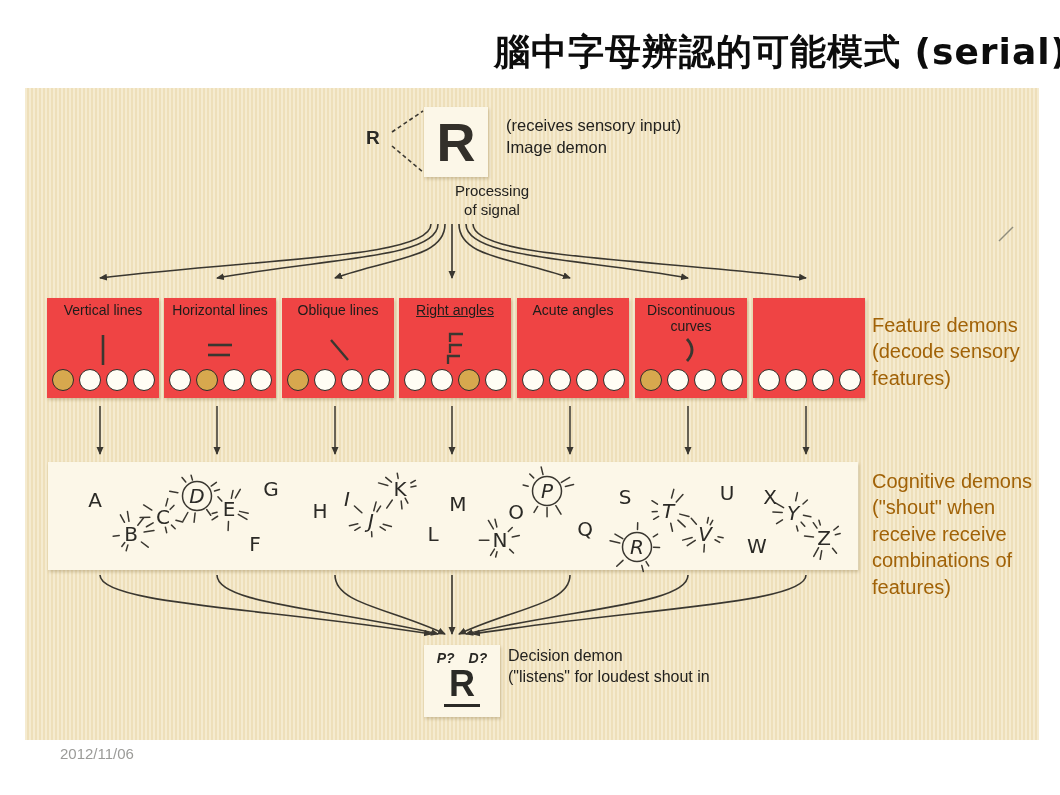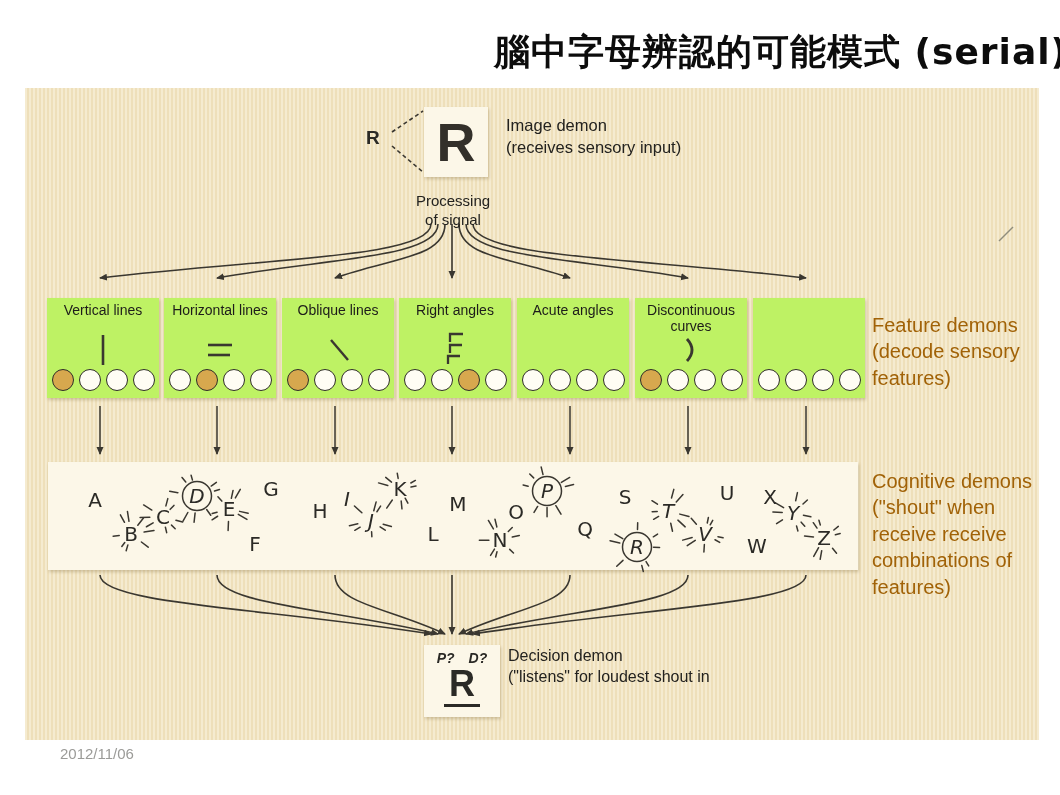--- a/index.html
+++ b/index.html
@@ -22,23 +22,23 @@
   #overlay{position:absolute;left:0;top:0;z-index:2;pointer-events:none;}
   .whitebox{
     position:absolute;background:#fcf7e8;z-index:1;
     box-shadow:1px 2px 3px rgba(110,85,35,.28);
   }
   .imgbox{left:424px;top:107px;width:64px;height:70px;display:flex;align-items:center;justify-content:center;}
   .imgbox span{font-size:54px;font-weight:bold;color:#33302a;line-height:1;}
   .smallR{position:absolute;left:366px;top:127px;font-size:19px;font-weight:bold;z-index:3;color:#2b2a26;}
   .imglabel{position:absolute;left:506px;top:114px;font-size:16.5px;line-height:1.35;z-index:3;}
   .imglabel div{white-space:nowrap;}
-  .processing{position:absolute;left:398px;top:192px;width:110px;text-align:center;font-size:15px;line-height:1.25;z-index:3;}
+  .processing{position:absolute;left:398px;top:182px;width:110px;text-align:center;font-size:15px;line-height:1.25;z-index:3;padding-left:39px;}
   .fbox{
-    position:absolute;top:298px;width:112px;height:100px;background:#bef264;
+    position:absolute;top:298px;width:112px;height:100px;background:#ef4444;
     box-shadow:1px 2px 3px rgba(110,85,35,.28);z-index:1;text-align:center;box-sizing:border-box;
   }
   .fbox .lbl{font-size:14px;line-height:1.12;padding-top:5px;color:#1d1c1a;}
   .fbox .gly{position:absolute;left:0;right:0;top:34px;height:36px;display:flex;align-items:center;justify-content:center;}
   .fbox .circles{position:absolute;bottom:7px;left:0;right:0;display:flex;justify-content:center;gap:5px;}
   .circle{width:22px;height:22px;border-radius:50%;border:1.7px solid #2f2d28;background:#fffdf4;box-sizing:border-box;}
   .circle.active{background:#d7a84e;}
   .band{left:48px;top:462px;width:810px;height:108px;}
   .letter{
     position:absolute;transform:translate(-50%,-50%);font-size:20px;color:#2b2a26;z-index:3;
@@ -203,22 +203,22 @@
       <path d="M688,575 C688,604 577,608 466,634" fill="none" stroke="#3a3730" stroke-width="1.6" marker-end="url(#ah)"></path>
       <path d="M806,575 C806,604 639.5,608 473,634" fill="none" stroke="#3a3730" stroke-width="1.6" marker-end="url(#ah)"></path>
       <line x1="999" y1="241" x2="1013" y2="227" stroke="#908d7c" stroke-width="1.5"></line>
     </svg>
 
   <span class="smallR">R</span>
   <div class="whitebox imgbox">
     <span>R</span>
   </div>
   <div class="imglabel" id="image-label">
+      <div>(receives sensory input)</div>
       <div>Image demon</div>
-      <div>(receives sensory input)</div>
     </div>
 
   <div class="processing">
     <div>Processing</div>
     <div>of signal</div>
   </div>
 
   <div id="feature-row">
       <div class="fbox" style="left: 47px;">
         <div class="lbl">Vertical lines</div>
@@ -256,21 +256,21 @@
             <line x1="8" y1="4" x2="25" y2="24" stroke="#3a3730" stroke-width="2.4"></line>
           </svg>
         </div>
     <div class="circles">
           <div class="circle active"></div>
           <div class="circle"></div>
           <div class="circle"></div>
           <div class="circle"></div>
         </div>
       </div>
-      <div class="fbox" style="left: 399px;">
+      <div class="fbox" style="left: 399px; text-decoration: underline;">
         <div class="lbl">Right angles</div>
     <div class="gly">
           <svg width="28" height="38">
             <path d="M9,11 V3 H22 M9,22 V14 H21 M7,33 V25 H19" fill="none" stroke="#3a3730" stroke-width="2.3"></path>
           </svg>
         </div>
     <div class="circles">
           <div class="circle"></div>
           <div class="circle"></div>
           <div class="circle active"></div>

